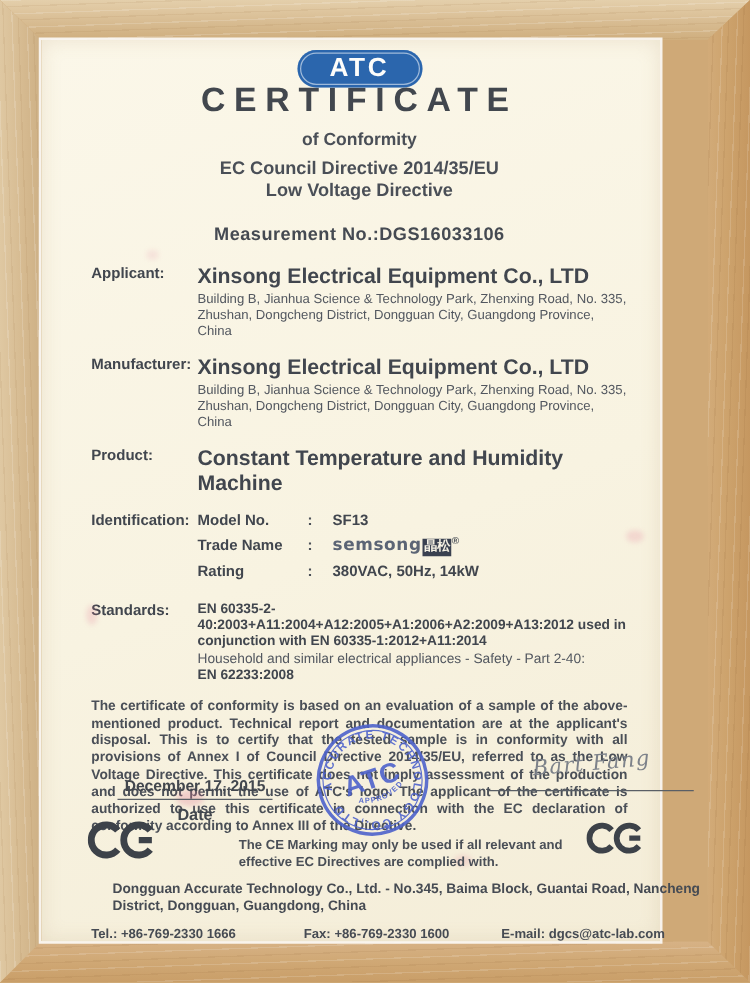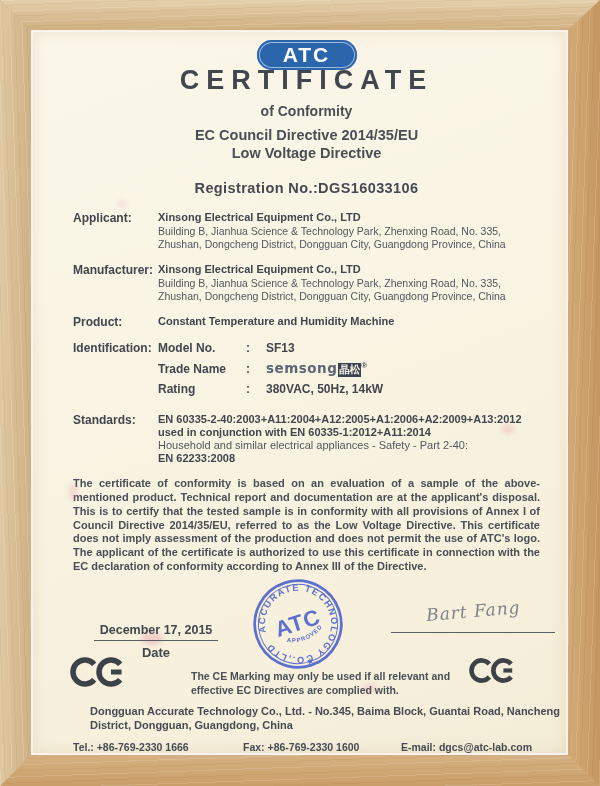--- a/index.html
+++ b/index.html
@@ -16,21 +16,21 @@
     clip-path:polygon(0 0,100% 32px,100% 753px,0 100%);}
   .wood-right{left:566px;top:0;width:34px;height:786px;
     background:repeating-linear-gradient(92deg,rgba(255,255,255,.14) 0 1px,transparent 1px 5px,rgba(130,85,40,.10) 5px 6px,transparent 6px 12px),
     linear-gradient(270deg,#c59760 0%,#cda36d 55%,#d2ab79 100%);
     clip-path:polygon(100% 0,100% 100%,0 753px,0 32px);}
   .wood-bottom{left:0;top:753px;width:600px;height:33px;
     background:repeating-linear-gradient(178deg,rgba(255,255,255,.15) 0 1px,transparent 1px 6px,rgba(130,85,40,.09) 6px 7px,transparent 7px 12px),
     linear-gradient(0deg,#c99e68 0%,#d0a976 55%,#d7b286 100%);
     clip-path:polygon(33px 0,566px 0,100% 100%,0 100%);}
 
-  .paper{position:absolute;left:33px;top:32px;width:533px;height:721px;
+  .paper{position:absolute;left:33px;top:32px;width:495px;height:721px;
     background:linear-gradient(160deg,#fbf7e9 0%,#f8f3e1 55%,#f4edd8 100%);
     box-shadow:0 0 0 2px rgba(255,255,255,.85), inset 0 0 16px rgba(170,140,95,.18);
     color:#4b5058;box-sizing:border-box;padding:0 26px 0 40px;}
 
   .stain{position:absolute;border-radius:50%;filter:blur(2px);pointer-events:none;}
 
   
   .atc-pill{width:100px;height:30px;margin:8px auto 0;background:#2b66ad;border-radius:16px;
     display:flex;align-items:center;justify-content:center;position:relative;z-index:2;
     box-shadow:inset 0 0 0 2px #2b66ad, inset 0 0 0 3px rgba(255,255,255,.55);}
@@ -39,21 +39,21 @@
   .sub1{margin-top:7px;text-align:center;font-size:14px;font-weight:bold;color:#4a4f57;}
   .sub2{margin-top:8px;text-align:center;font-size:14.5px;font-weight:bold;color:#4a4f57;}
   .sub3{margin-top:2px;text-align:center;font-size:14.5px;font-weight:bold;color:#4a4f57;}
   .reg{margin-top:19px;text-align:center;font-size:14.5px;font-weight:bold;color:#454a52;letter-spacing:.4px;}
 
   
   .fields{margin-top:15px;}
   .frow{display:flex;margin-bottom:12px;}
   .flabel{flex:0 0 85px;font-size:12px;font-weight:bold;color:#41464e;}
   .fvalue{flex:1;min-width:0;}
-  .fname{font-size:11px;font-weight:bold;color:#41464e;}
+  .fname{font-size:17px;font-weight:bold;color:#41464e;}
   .faddr{font-size:10.5px;line-height:1.25;margin-top:2px;color:#52575f;}
   .idrow{display:flex;margin-bottom:5px;align-items:baseline;}
   .idname{flex:0 0 88px;font-size:12px;font-weight:bold;color:#41464e;}
   .idcolon{flex:0 0 20px;font-size:12px;font-weight:bold;}
   .idval{font-size:12px;font-weight:bold;color:#41464e;}
   .brand{font-weight:bold;font-size:13.5px;letter-spacing:.5px;color:#5c6575;font-family:"DejaVu Sans",sans-serif;}
   .cjk{display:inline-block;background:#3a4150;color:#f6f2e4;font-size:10.5px;font-weight:bold;padding:1px 1px;margin-left:1px;line-height:1.1;}
   .regmark{font-size:8px;vertical-align:super;color:#4b5058;}
   .stdline{font-size:11px;line-height:1.2;color:#52575f;}
   .stdline.bold{font-weight:bold;color:#41464e;}
@@ -98,21 +98,21 @@
     <div class="stain" style="left:330px;top:652px;width:15px;height:9px;background:rgba(226,122,152,.20);"></div>
     <div class="stain" style="left:84px;top:168px;width:10px;height:8px;background:rgba(226,122,152,.15);"></div>
 
     <div class="atc-pill">
       <span>ATC</span>
     </div>
     <h1 class="title">CERTIFICATE</h1>
     <div class="sub1">of Conformity</div>
     <div class="sub2">EC Council Directive 2014/35/EU</div>
     <div class="sub3">Low Voltage Directive</div>
-    <div class="reg">Registration No.:DGS16033106</div>
+    <div class="reg">Measurement No.:DGS16033106</div>
 
     <div class="fields">
 
       <div class="frow">
         <div class="flabel">Applicant:</div>
         <div class="fvalue">
           <div class="fname">Xinsong Electrical Equipment Co., LTD</div>
           <div class="faddr">Building B, Jianhua Science &amp; Technology Park, Zhenxing Road, No. 335, Zhushan, Dongcheng District, Dongguan City, Guangdong Province, China</div>
         </div>
       </div>

